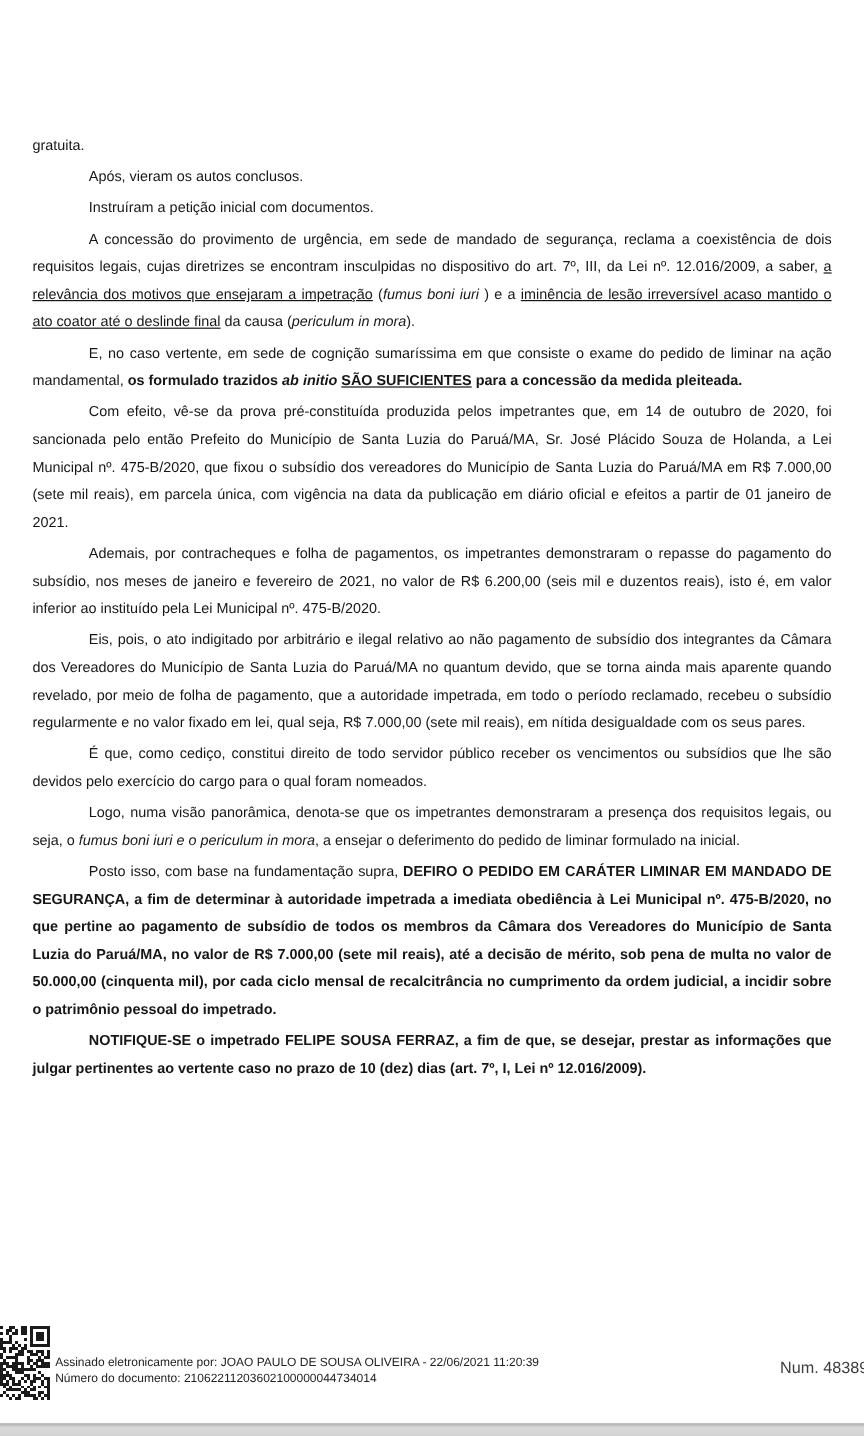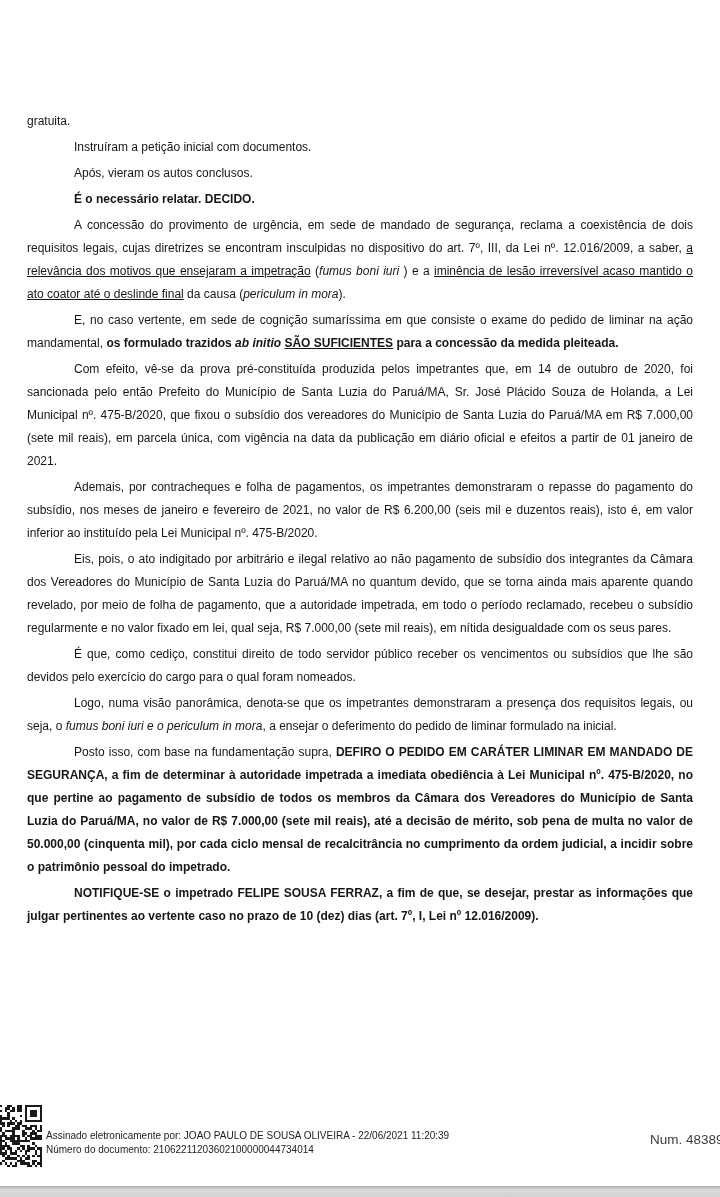--- a/index.html
+++ b/index.html
@@ -68,23 +68,22 @@
     top: 1186px;
     height: 11px;
     background: linear-gradient(#aeaeae, #dadada 35%, #d2d2d2);
   }
 </style>
 </head>
 <body>
 
 <div class="doc-body">
     <p class="para"><span>gratuita.</span></p>
+    <p class="para indent"><span>Após, vieram os autos conclusos.</span></p>
     <p class="para indent"><span>Instruíram a petição inicial com documentos.</span></p>
-    <p class="para indent"><span>Após, vieram os autos conclusos.</span></p>
-    <p class="para indent"><span class="b">É o necessário relatar. DECIDO.</span></p>
     <p class="para indent"><span>A concessão do provimento de urgência, em sede de mandado de segurança, reclama a coexistência de dois requisitos legais, cujas diretrizes se encontram insculpidas no dispositivo do art. 7º, III, da Lei nº. 12.016/2009, a saber, </span><span class="u">a relevância dos motivos que ensejaram a impetração</span><span> (</span><span class="i">fumus boni iuri</span><span> ) e a </span><span class="u">iminência de lesão irreversível acaso mantido o ato coator até o deslinde final</span><span> da causa (</span><span class="i">periculum in mora</span><span>).</span></p>
     <p class="para indent"><span>E, no caso vertente, em sede de cognição sumaríssima em que consiste o exame do pedido de liminar na ação mandamental, </span><span class="b">os formulado trazidos </span><span class="b i">ab initio</span><span class="b"> </span><span class="b u">SÃO SUFICIENTES</span><span class="b"> para a concessão da medida pleiteada.</span></p>
     <p class="para indent"><span>Com efeito, vê-se da prova pré-constituída produzida pelos impetrantes que, em 14 de outubro de 2020, foi sancionada pelo então Prefeito do Município de Santa Luzia do Paruá/MA, Sr. José Plácido Souza de Holanda, a Lei Municipal nº. 475-B/2020, que fixou o subsídio dos vereadores do Município de Santa Luzia do Paruá/MA em R$ 7.000,00 (sete mil reais), em parcela única, com vigência na data da publicação em diário oficial e efeitos a partir de 01 janeiro de 2021.</span></p>
     <p class="para indent"><span>Ademais, por contracheques e folha de pagamentos, os impetrantes demonstraram o repasse do pagamento do subsídio, nos meses de janeiro e fevereiro de 2021, no valor de R$ 6.200,00 (seis mil e duzentos reais), isto é, em valor inferior ao instituído pela Lei Municipal nº. 475-B/2020.</span></p>
     <p class="para indent"><span>Eis, pois, o ato indigitado por arbitrário e ilegal relativo ao não pagamento de subsídio dos integrantes da Câmara dos Vereadores do Município de Santa Luzia do Paruá/MA no quantum devido, que se torna ainda mais aparente quando revelado, por meio de folha de pagamento, que a autoridade impetrada, em todo o período reclamado, recebeu o subsídio regularmente e no valor fixado em lei, qual seja, R$ 7.000,00 (sete mil reais), em nítida desigualdade com os seus pares.</span></p>
     <p class="para indent"><span>É que, como cediço, constitui direito de todo servidor público receber os vencimentos ou subsídios que lhe são devidos pelo exercício do cargo para o qual foram nomeados.</span></p>
     <p class="para indent"><span>Logo, numa visão panorâmica, denota-se que os impetrantes demonstraram a presença dos requisitos legais, ou seja, o </span><span class="i">fumus boni iuri e o periculum in mora</span><span>, a ensejar o deferimento do pedido de liminar formulado na inicial.</span></p>
     <p class="para indent"><span>Posto isso, com base na fundamentação supra, </span><span class="b">DEFIRO O PEDIDO EM CARÁTER LIMINAR EM MANDADO DE SEGURANÇA, a fim de determinar à autoridade impetrada a imediata obediência à Lei Municipal nº. 475-B/2020, no que pertine ao pagamento de subsídio de todos os membros da Câmara dos Vereadores do Município de Santa Luzia do Paruá/MA, no valor de R$ 7.000,00 (sete mil reais), até a decisão de mérito, sob pena de multa no valor de 50.000,00 (cinquenta mil), por cada ciclo mensal de recalcitrância no cumprimento da ordem judicial, a incidir sobre o patrimônio pessoal do impetrado.</span></p>
     <p class="para indent"><span class="b">NOTIFIQUE-SE o impetrado FELIPE SOUSA FERRAZ, a fim de que, se desejar, prestar as informações que julgar pertinentes ao vertente caso no prazo de 10 (dez) dias (art. 7º, I, Lei nº 12.016/2009).</span></p>
   </div>

